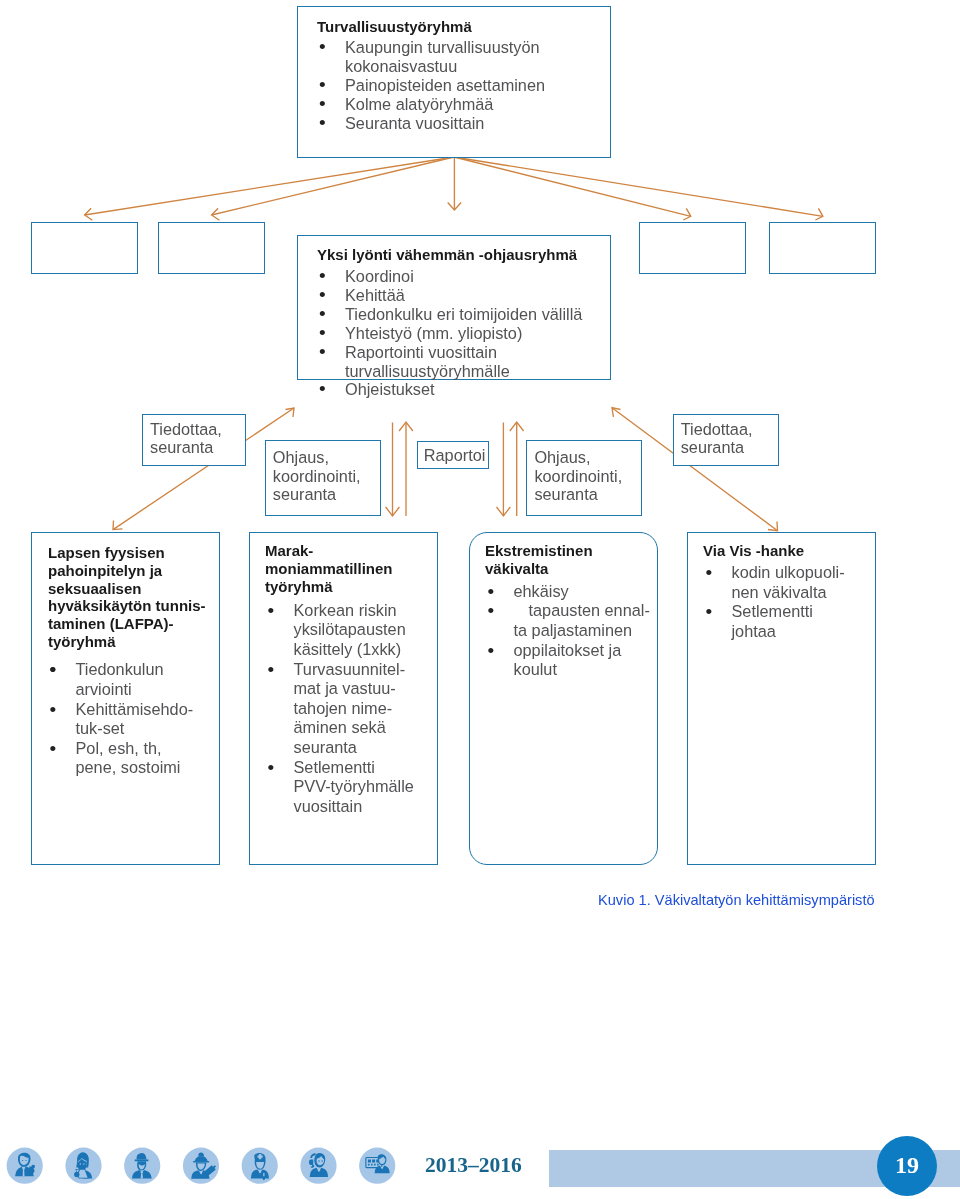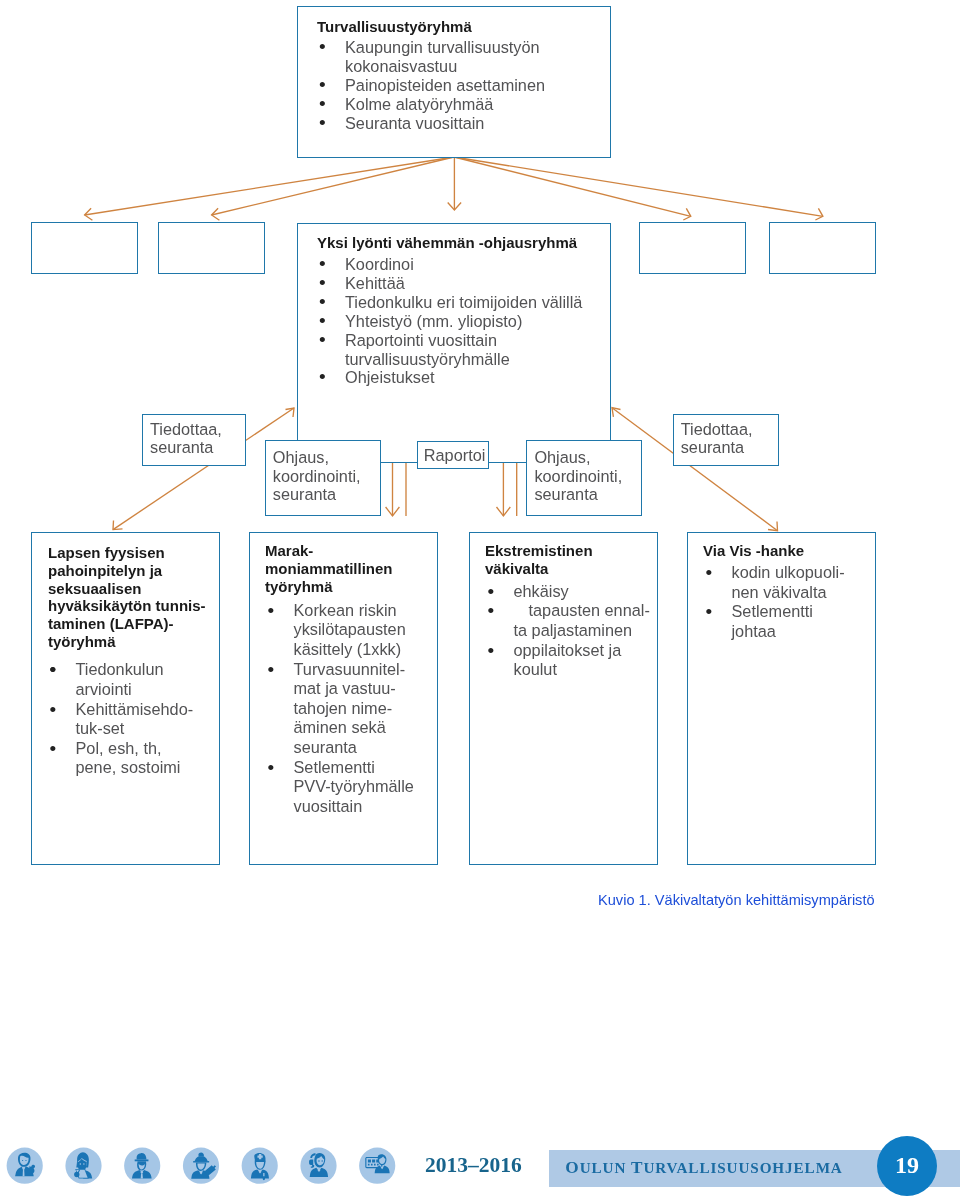--- a/index.html
+++ b/index.html
@@ -91,21 +91,21 @@
         <span class="bu">•</span>
         <span>Seuranta vuosittain</span></li>
     </ul>
   </div>
 
   <div class="box" style="left:31px;top:222px;width:107px;height:52px;"></div>
   <div class="box" style="left:158px;top:222px;width:107px;height:52px;"></div>
   <div class="box" style="left:639px;top:222px;width:107px;height:52px;"></div>
   <div class="box" style="left:769px;top:222px;width:107px;height:52px;"></div>
 
-  <div class="box" style="left:297px;top:223px;width:314px;height:240px;">
+  <div class="box" style="left:297px;top:235px;width:314px;height:145px;">
     <div class="hd" style="left:19px;top:10px;">Yksi lyönti vähemmän -ohjausryhmä</div>
     <ul class="bl" style="left:18px;top:31px;width:290px;">
       <li style="padding-left:29px;">
         <span class="bu">•</span>
         <span>Koordinoi</span></li>
       <li style="padding-left:29px;">
         <span class="bu">•</span>
         <span>Kehittää</span></li>
       <li style="padding-left:29px;">
         <span class="bu">•</span>
@@ -188,21 +188,21 @@
 äminen sekä
 seuranta</span></li>
       <li style="padding-left:29px;">
         <span class="bu">•</span>
         <span style="white-space:pre-line;">Setlementti
 PVV-työryhmälle
 vuosittain</span></li>
     </ul>
   </div>
 
-  <div class="box bb" style="left:469px;top:532px;width:189px;height:333px;">
+  <div class="box bb" style="left:469px;top:532px;width:189px;height:333px;border-radius:18px;">
     <div class="hd" style="left:15px;top:9px;">Ekstremistinen
 väkivalta</div>
     <ul class="bl" style="left:14.5px;top:48.8px;width:172px;">
       <li style="padding-left:29px;">
         <span class="bu">•</span>
         <span style="white-space:pre-line;">ehkäisy</span></li>
       <li style="padding-left:29px;">
         <span class="bu">•</span>
         <span style="white-space:pre-line;margin-left:15px;">tapausten ennal-
 ta paljastaminen</span></li>
@@ -358,17 +358,16 @@
                C10.2,-5.0 9.8,-3.1 8.8,-1.9 C7.8,-0.7 6.2,-0.3 4.8,-0.9 C3.3,-1.5 2.5,-3.1 2.4,-5.0
                C2.3,-5.6 2.5,-6.3 2.7,-6.8 Z"></path>
       <path d="M3.1,1.4 L6.2,5.0 L9.0,1.4 L11.0,2.2 C13.4,3.1 14.8,5.1 15.2,7.8 L15.6,11.0
                L-3.2,11.0 L-2.8,7.8 C-2.4,5.1 -1.0,3.1 1.4,2.2 Z"></path>
       <path fill="#a5c6e6" d="M6.1,1.8 L4.5,3.9 L6.1,6.0 L7.7,3.9 Z"></path>
     </g>
   </svg>
 
   <div class="ftyear" style="left:425px;top:1153px;">2013–2016</div>
   <div class="ftbar" style="left:549px;top:1150px;width:411px;height:37px;"></div>
-  <div class="ftlabel" style="left:565.3px;top:1157.6px;"><span class="ic">O</span>ULUN <span class="ic">T</span>URVALLISUUSOHJELMA</div>
   <div class="pagecirc" style="left:877px;top:1136px;width:60px;height:60px;"></div>
   <div class="pagenum" style="left:877px;top:1152px;">19</div>
 
 </div>
 
 </body></html>

